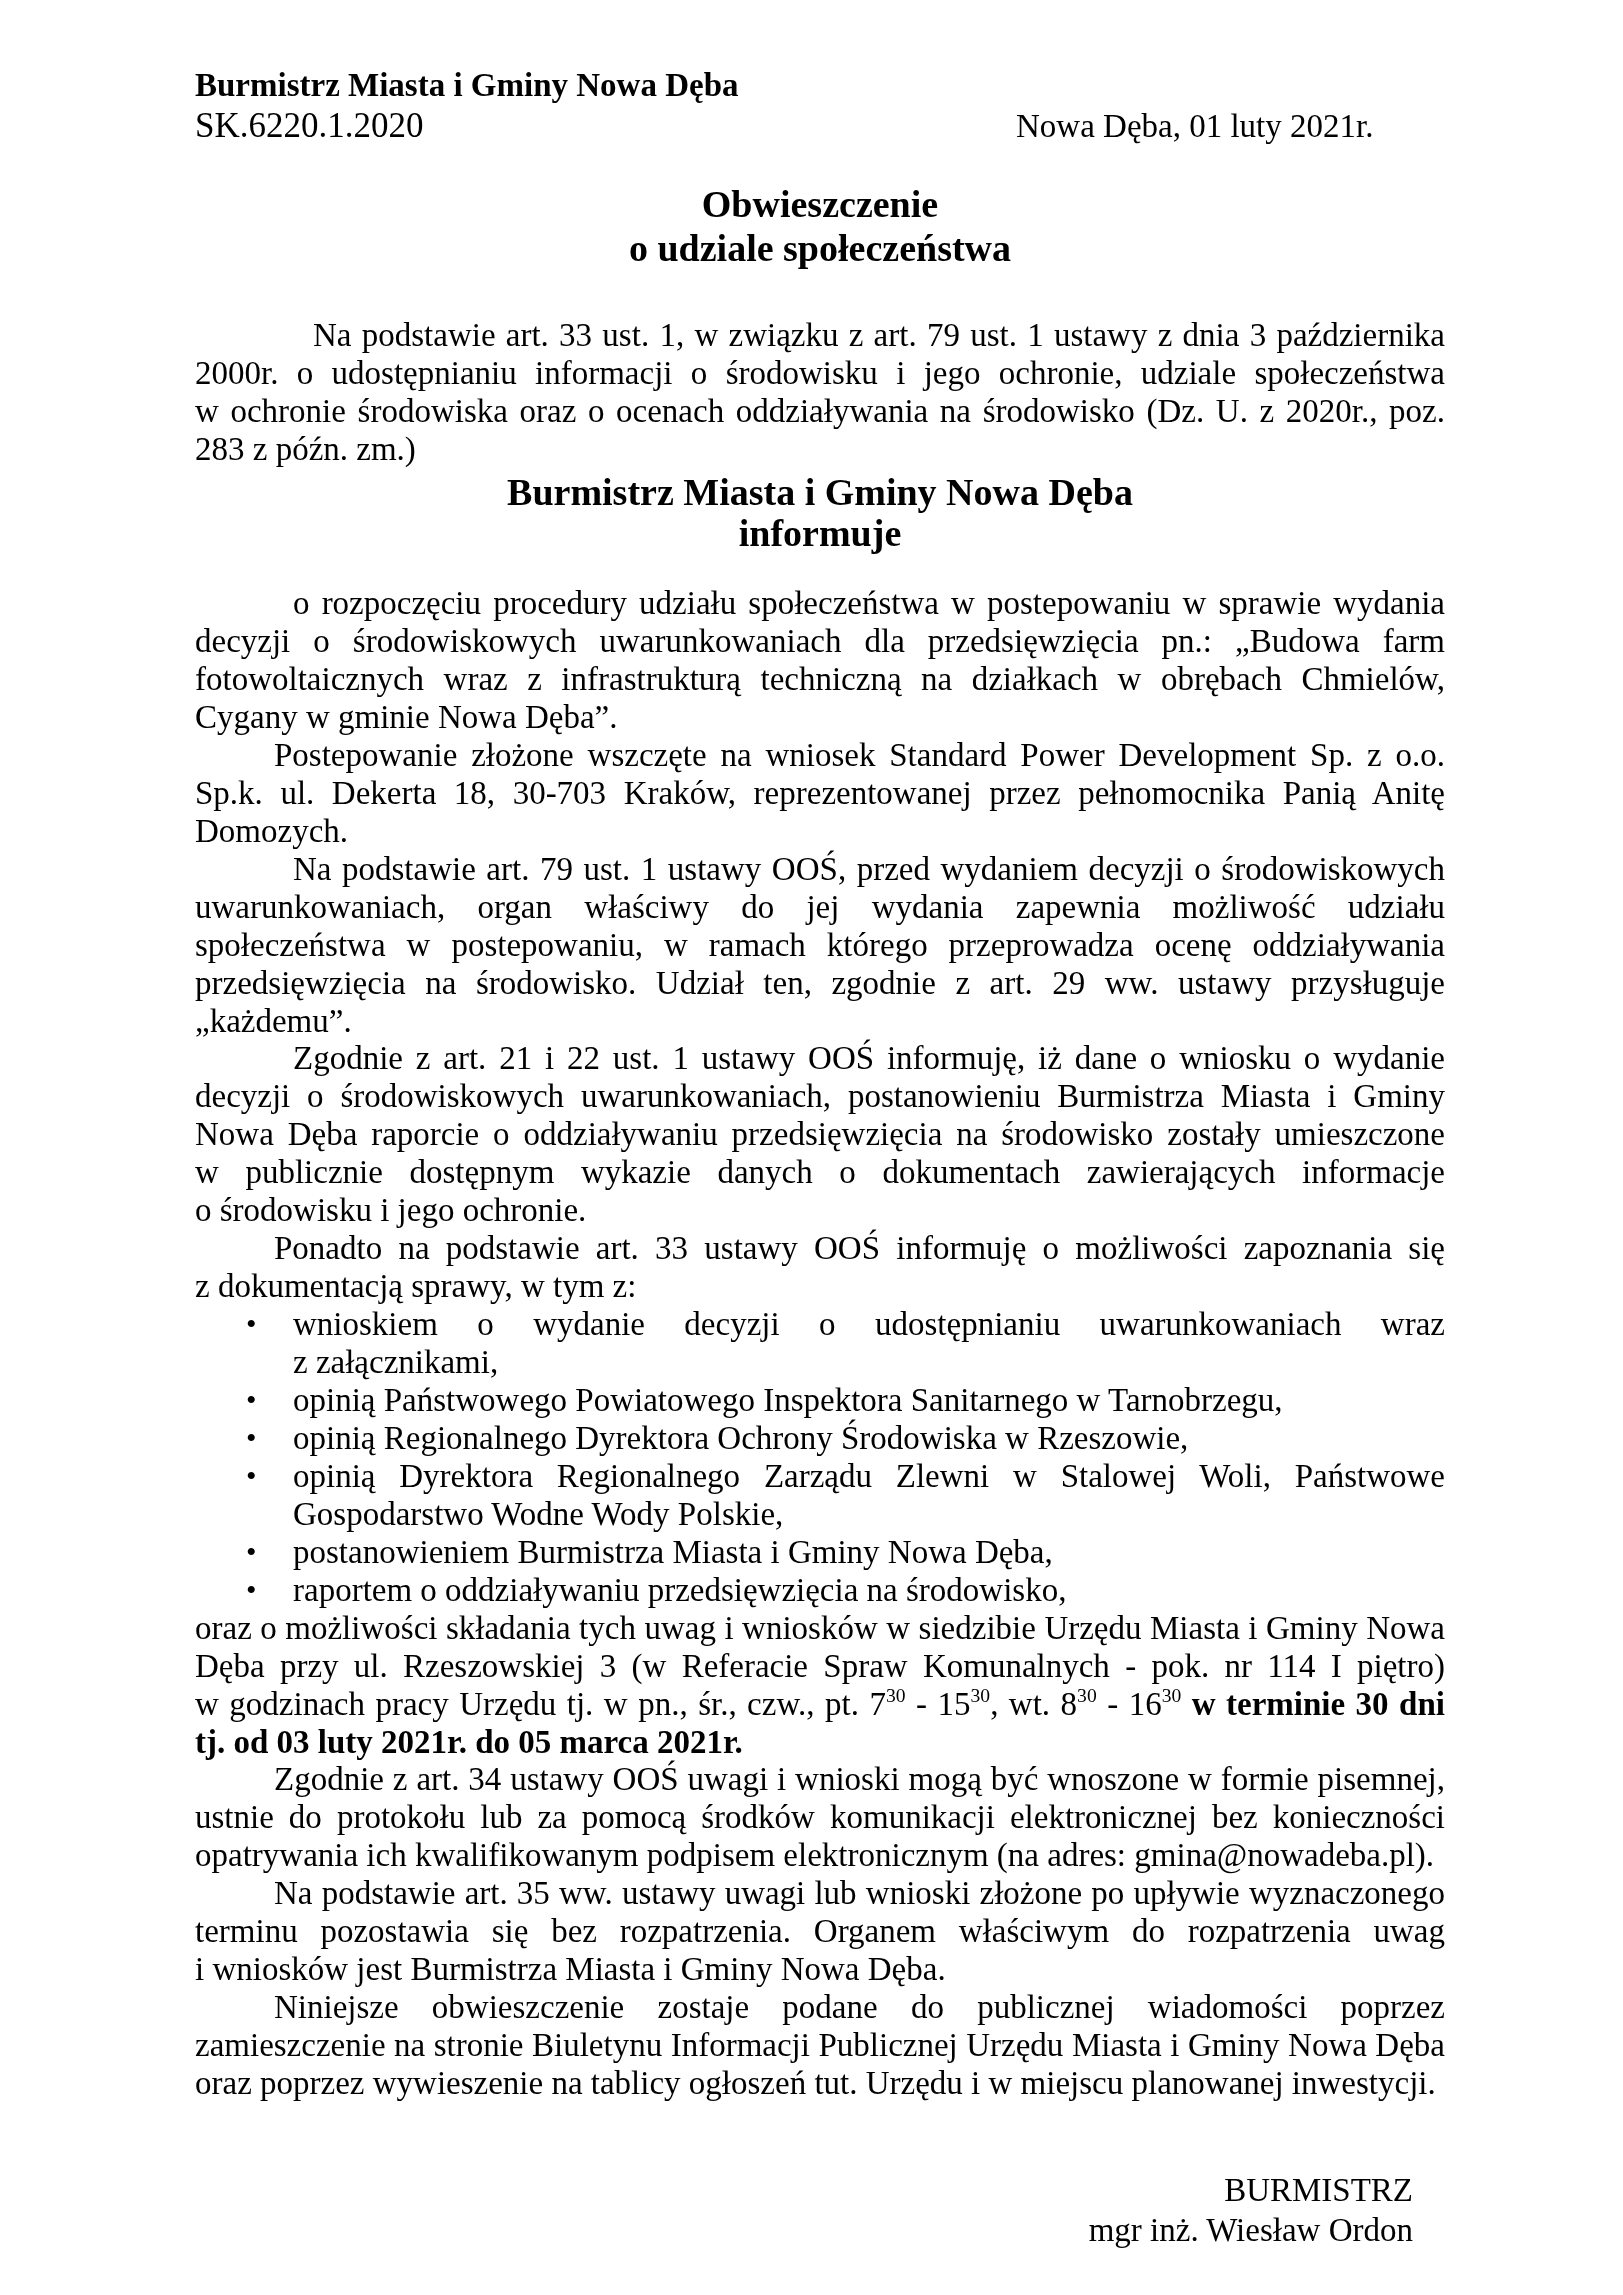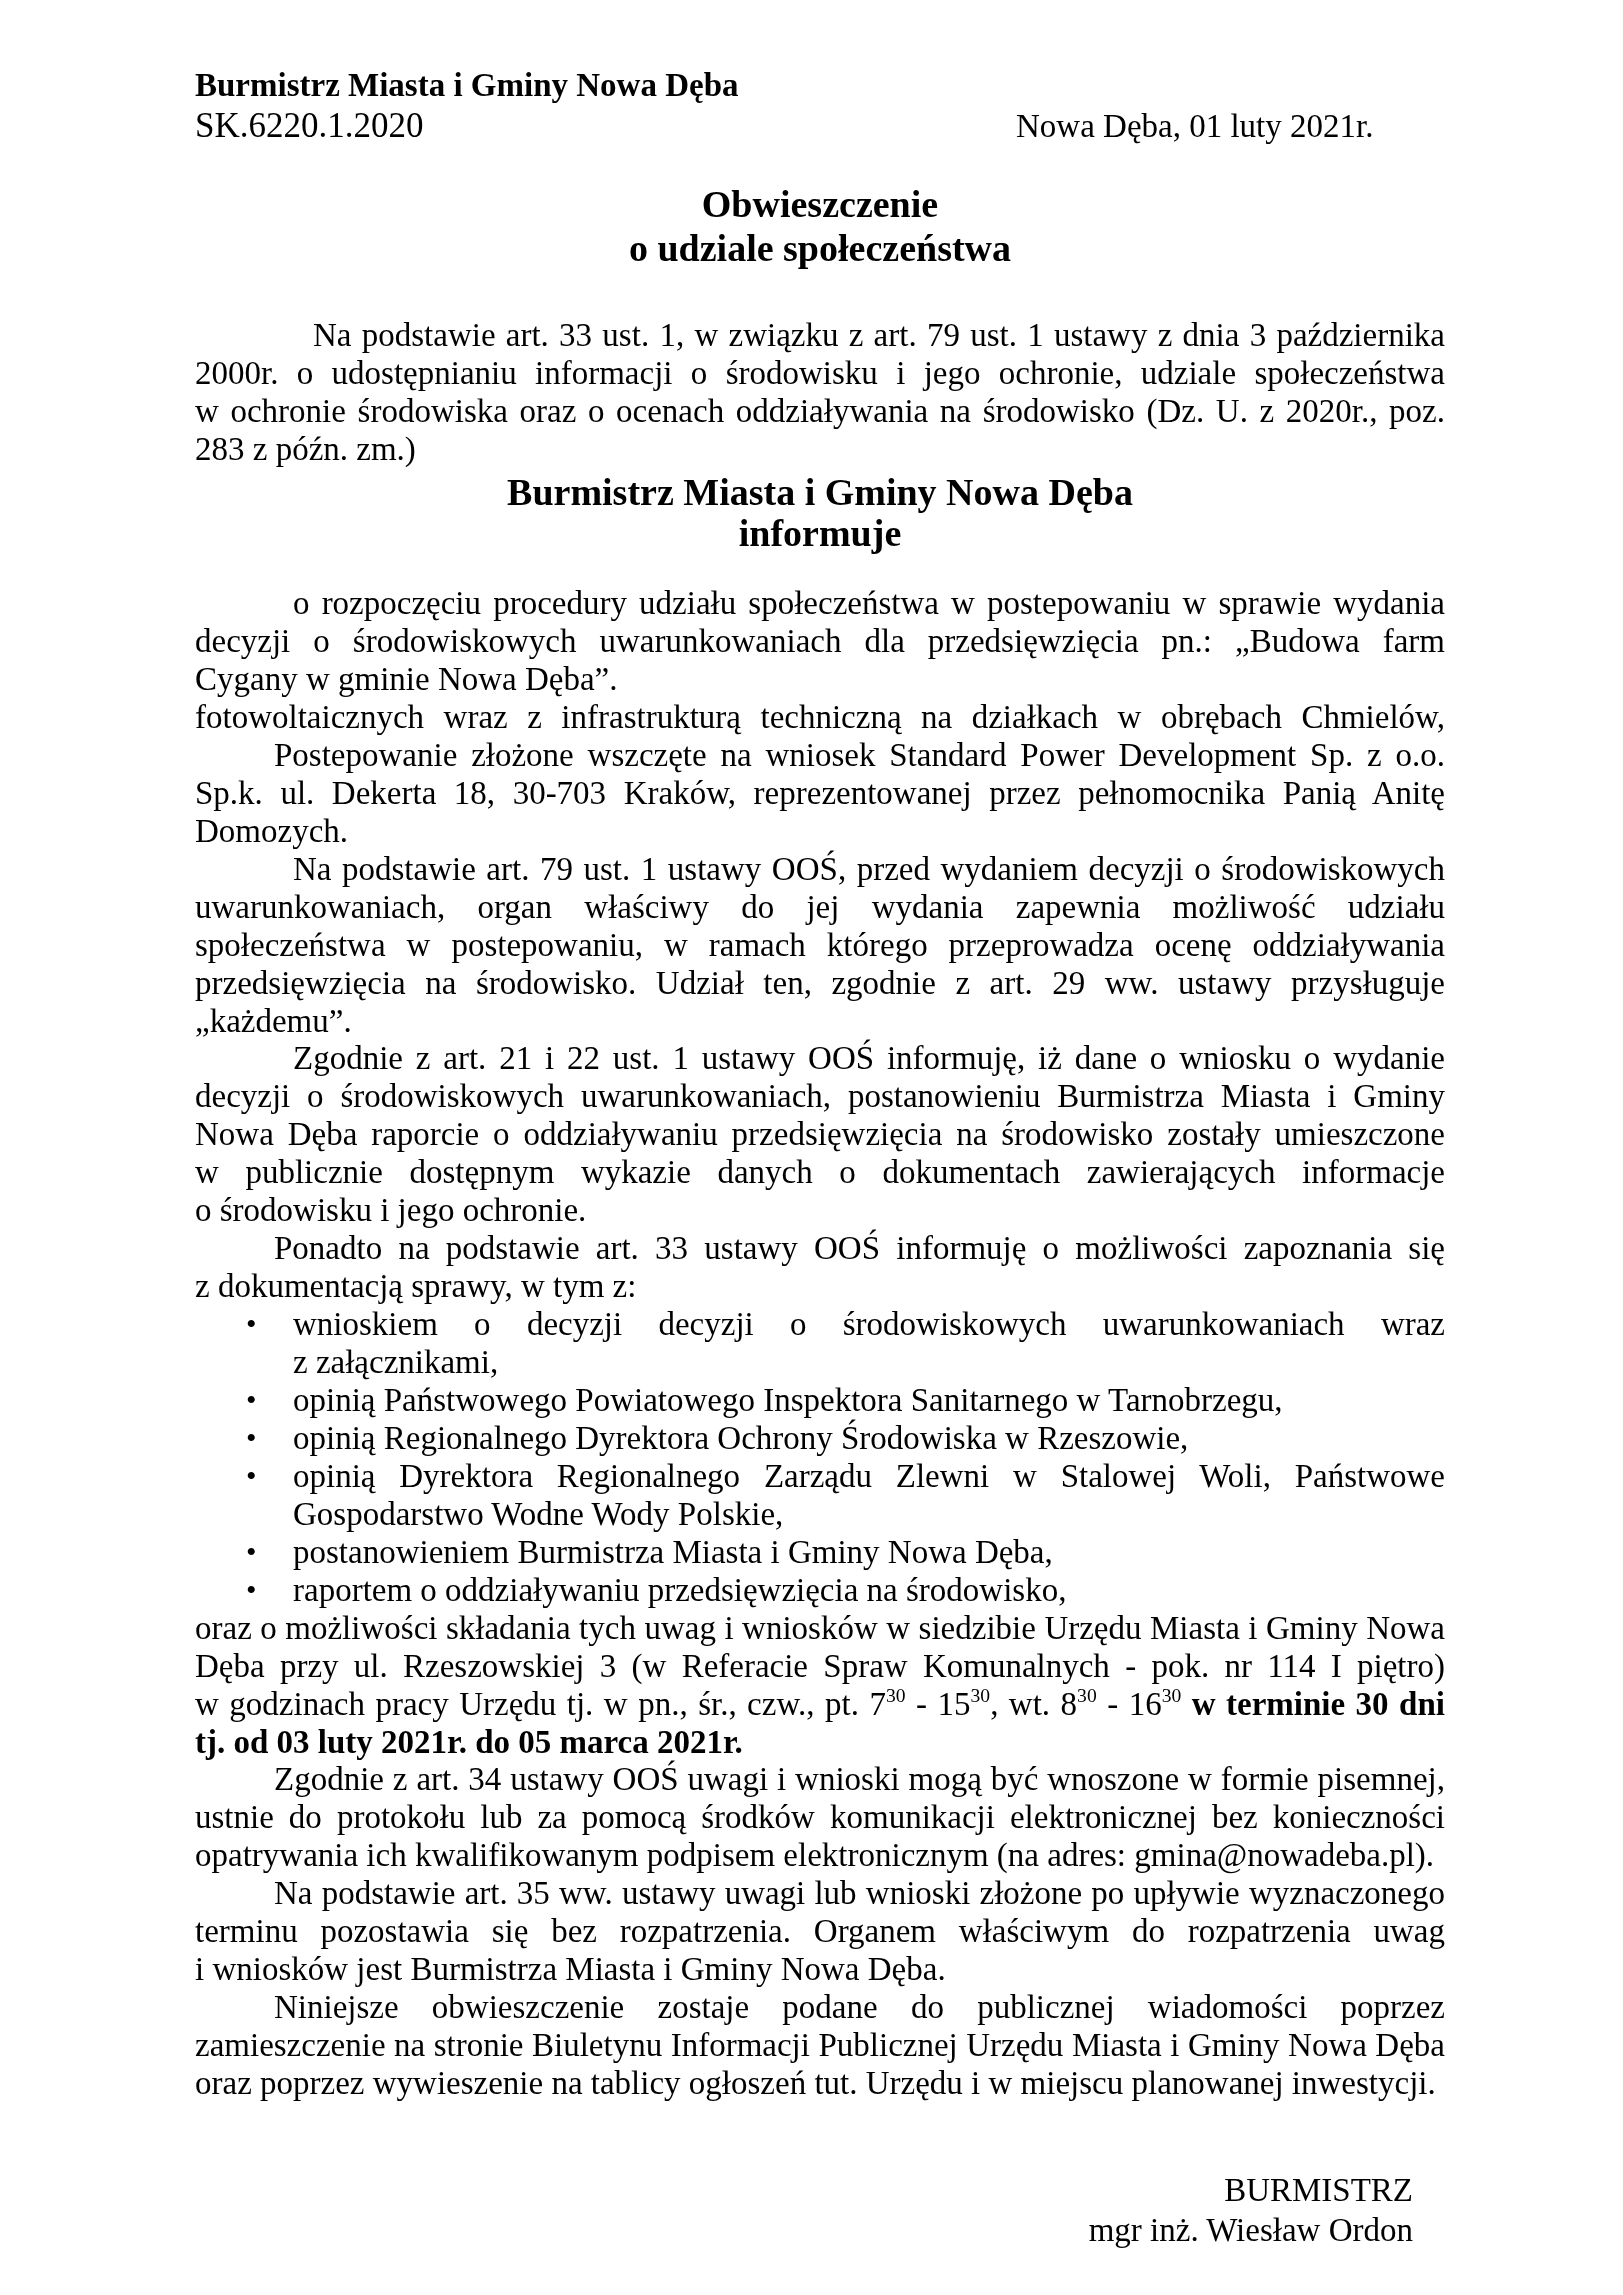--- a/index.html
+++ b/index.html
@@ -40,22 +40,22 @@
     <span class="line">w ochronie środowiska oraz o ocenach oddziaływania na środowisko (Dz. U. z 2020r., poz.</span>
     <span class="line last">283 z późn. zm.)</span>
   </div>
 
   <div class="abs title" style="top:463px;">Burmistrz Miasta i Gminy Nowa Dęba</div>
   <div class="abs title" style="top:504px;">informuje</div>
 
   <div class="abs body" style="top:576px;">
     <span class="line" style="padding-left:98px;">o rozpoczęciu procedury udziału społeczeństwa w postepowaniu w sprawie wydania</span>
     <span class="line">decyzji o środowiskowych  uwarunkowaniach dla przedsięwzięcia pn.: „Budowa farm</span>
+    <span class="line">fotowoltaicznych wraz z infrastrukturą techniczną na działkach w obrębach Chmielów,</span>
     <span class="line last">Cygany w gminie Nowa Dęba”.</span>
-    <span class="line">fotowoltaicznych wraz z infrastrukturą techniczną na działkach w obrębach Chmielów,</span>
   </div>
 
   <div class="abs body" style="top:728px;">
     <span class="line indent-sm">Postepowanie złożone wszczęte na wniosek Standard Power Development Sp. z o.o.</span>
     <span class="line">Sp.k. ul. Dekerta 18, 30-703 Kraków, reprezentowanej przez pełnomocnika Panią Anitę</span>
     <span class="line last">Domozych.</span>
   </div>
 
   <div class="abs body" style="top:842px;">
     <span class="line indent">Na podstawie art. 79 ust. 1 ustawy OOŚ, przed wydaniem decyzji o środowiskowych</span>
@@ -74,21 +74,21 @@
   </div>
 
   <div class="abs body" style="top:1221px;">
     <span class="line indent-sm">Ponadto na podstawie art. 33 ustawy OOŚ informuję o możliwości zapoznania się</span>
     <span class="line last">z dokumentacją sprawy, w tym z:</span>
   </div>
 
   <div class="abs body" style="top:1297px;">
     <div class="bullet-line">
       <span class="bullet-dot">•</span>
-      <span class="line">wnioskiem o decyzji decyzji o środowiskowych uwarunkowaniach wraz</span>
+      <span class="line">wnioskiem o wydanie decyzji o udostępnianiu uwarunkowaniach wraz</span>
       <span class="line last">z załącznikami,</span>
     </div>
     <div class="bullet-line">
       <span class="bullet-dot">•</span>
       <span class="line last">opinią Państwowego Powiatowego Inspektora Sanitarnego w Tarnobrzegu,</span>
     </div>
     <div class="bullet-line">
       <span class="bullet-dot">•</span>
       <span class="line last">opinią Regionalnego Dyrektora Ochrony Środowiska w Rzeszowie,</span>
     </div>

